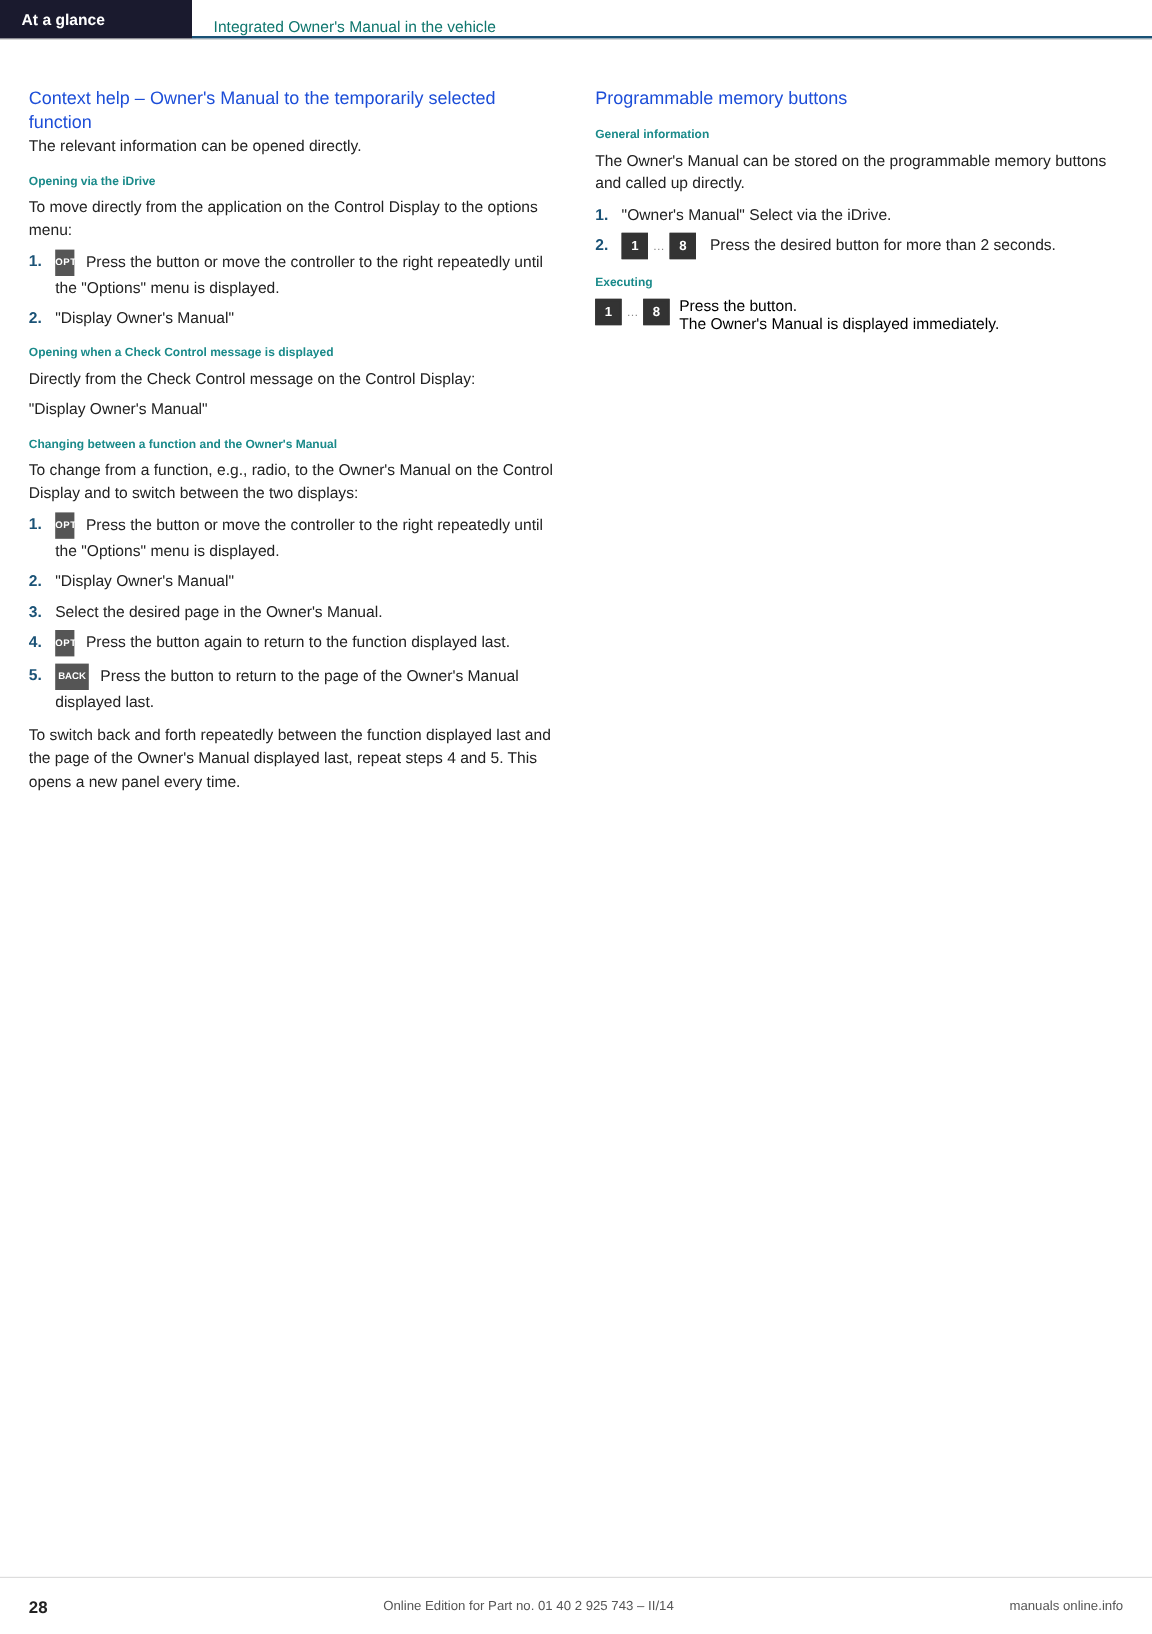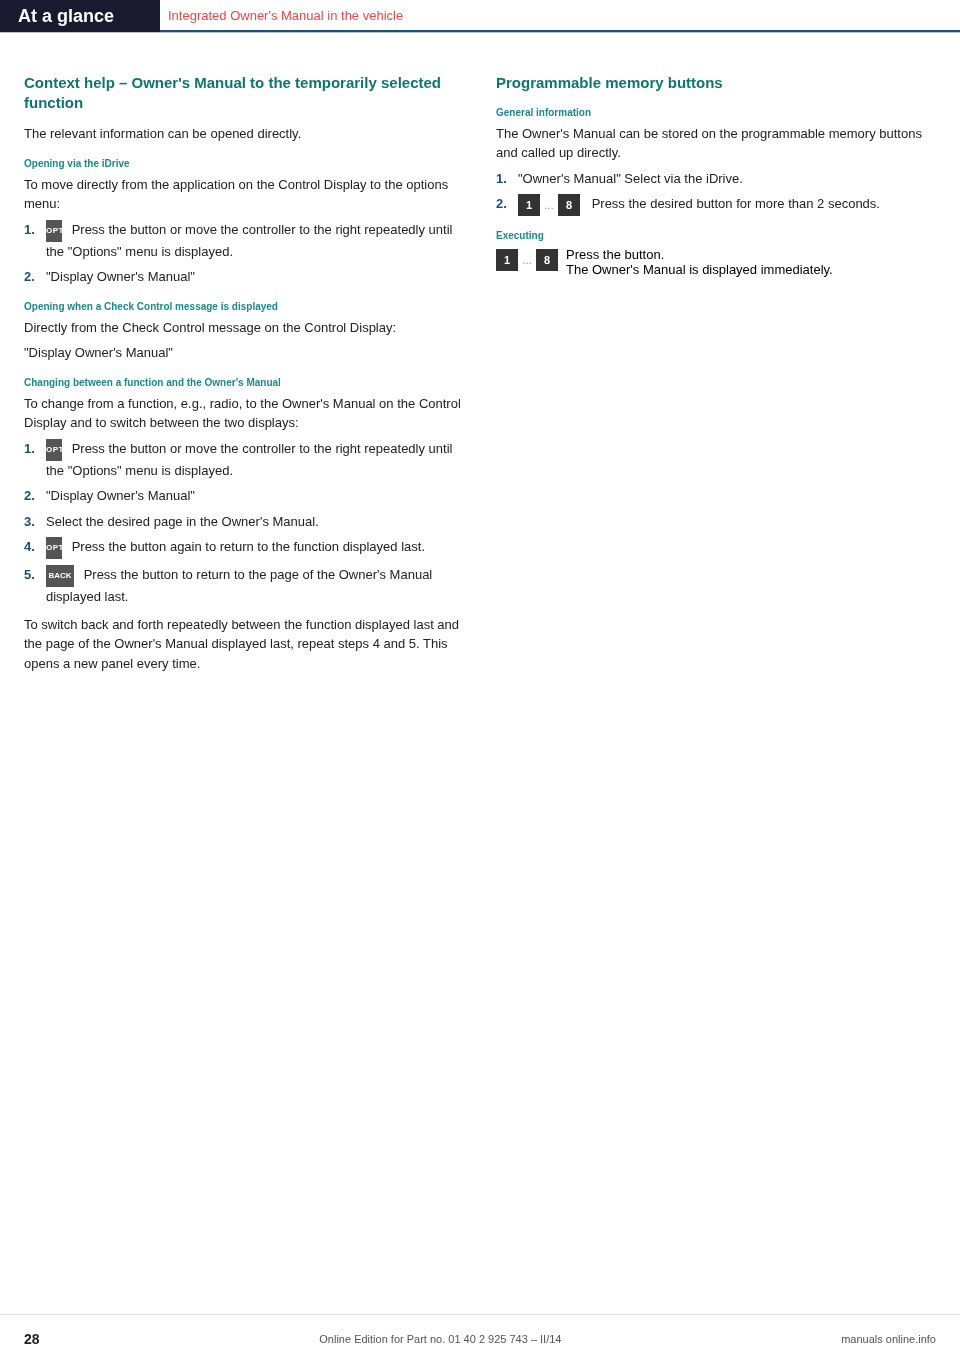--- a/index.html
+++ b/index.html
@@ -19,31 +19,31 @@
       height: 32px;
       align-items: center;
     }
     .header-left {
       background: #1a1a2e;
       color: #fff;
       padding: 0 18px;
       height: 100%;
       display: flex;
       align-items: center;
-      font-size: 18px;
+      font-size: 13px;
       font-weight: bold;
       min-width: 160px;
     }
     .header-right {
       background: #fff;
-      color: #ef4444;
-      padding: 0 8px;
+      color: #0f766e;
+      padding: 0 18px;
       height: 100%;
       display: flex;
-      align-items: center;
+      align-items: flex-end;
       font-size: 13px;
       border-bottom: 2px solid #1a5276;
       flex: 1;
     }
 
     
     .content {
       display: flex;
       padding: 24px 24px 60px 24px;
       gap: 32px;
@@ -56,23 +56,23 @@
     }
 
     
     .right-col {
       flex: 1;
       max-width: 440px;
     }
 
     .section-title {
       font-size: 15px;
-      font-weight: bold;
-      color: #0f766e;
-      margin-bottom: 12px;
+      font-weight: normal;
+      color: #1d4ed8;
+      margin-bottom: 0;
       line-height: 1.3;
     }
 
     .subsection-title {
       font-size: 10px;
       font-weight: bold;
       color: #1a8a8a;
       margin-top: 14px;
       margin-bottom: 6px;
     }

